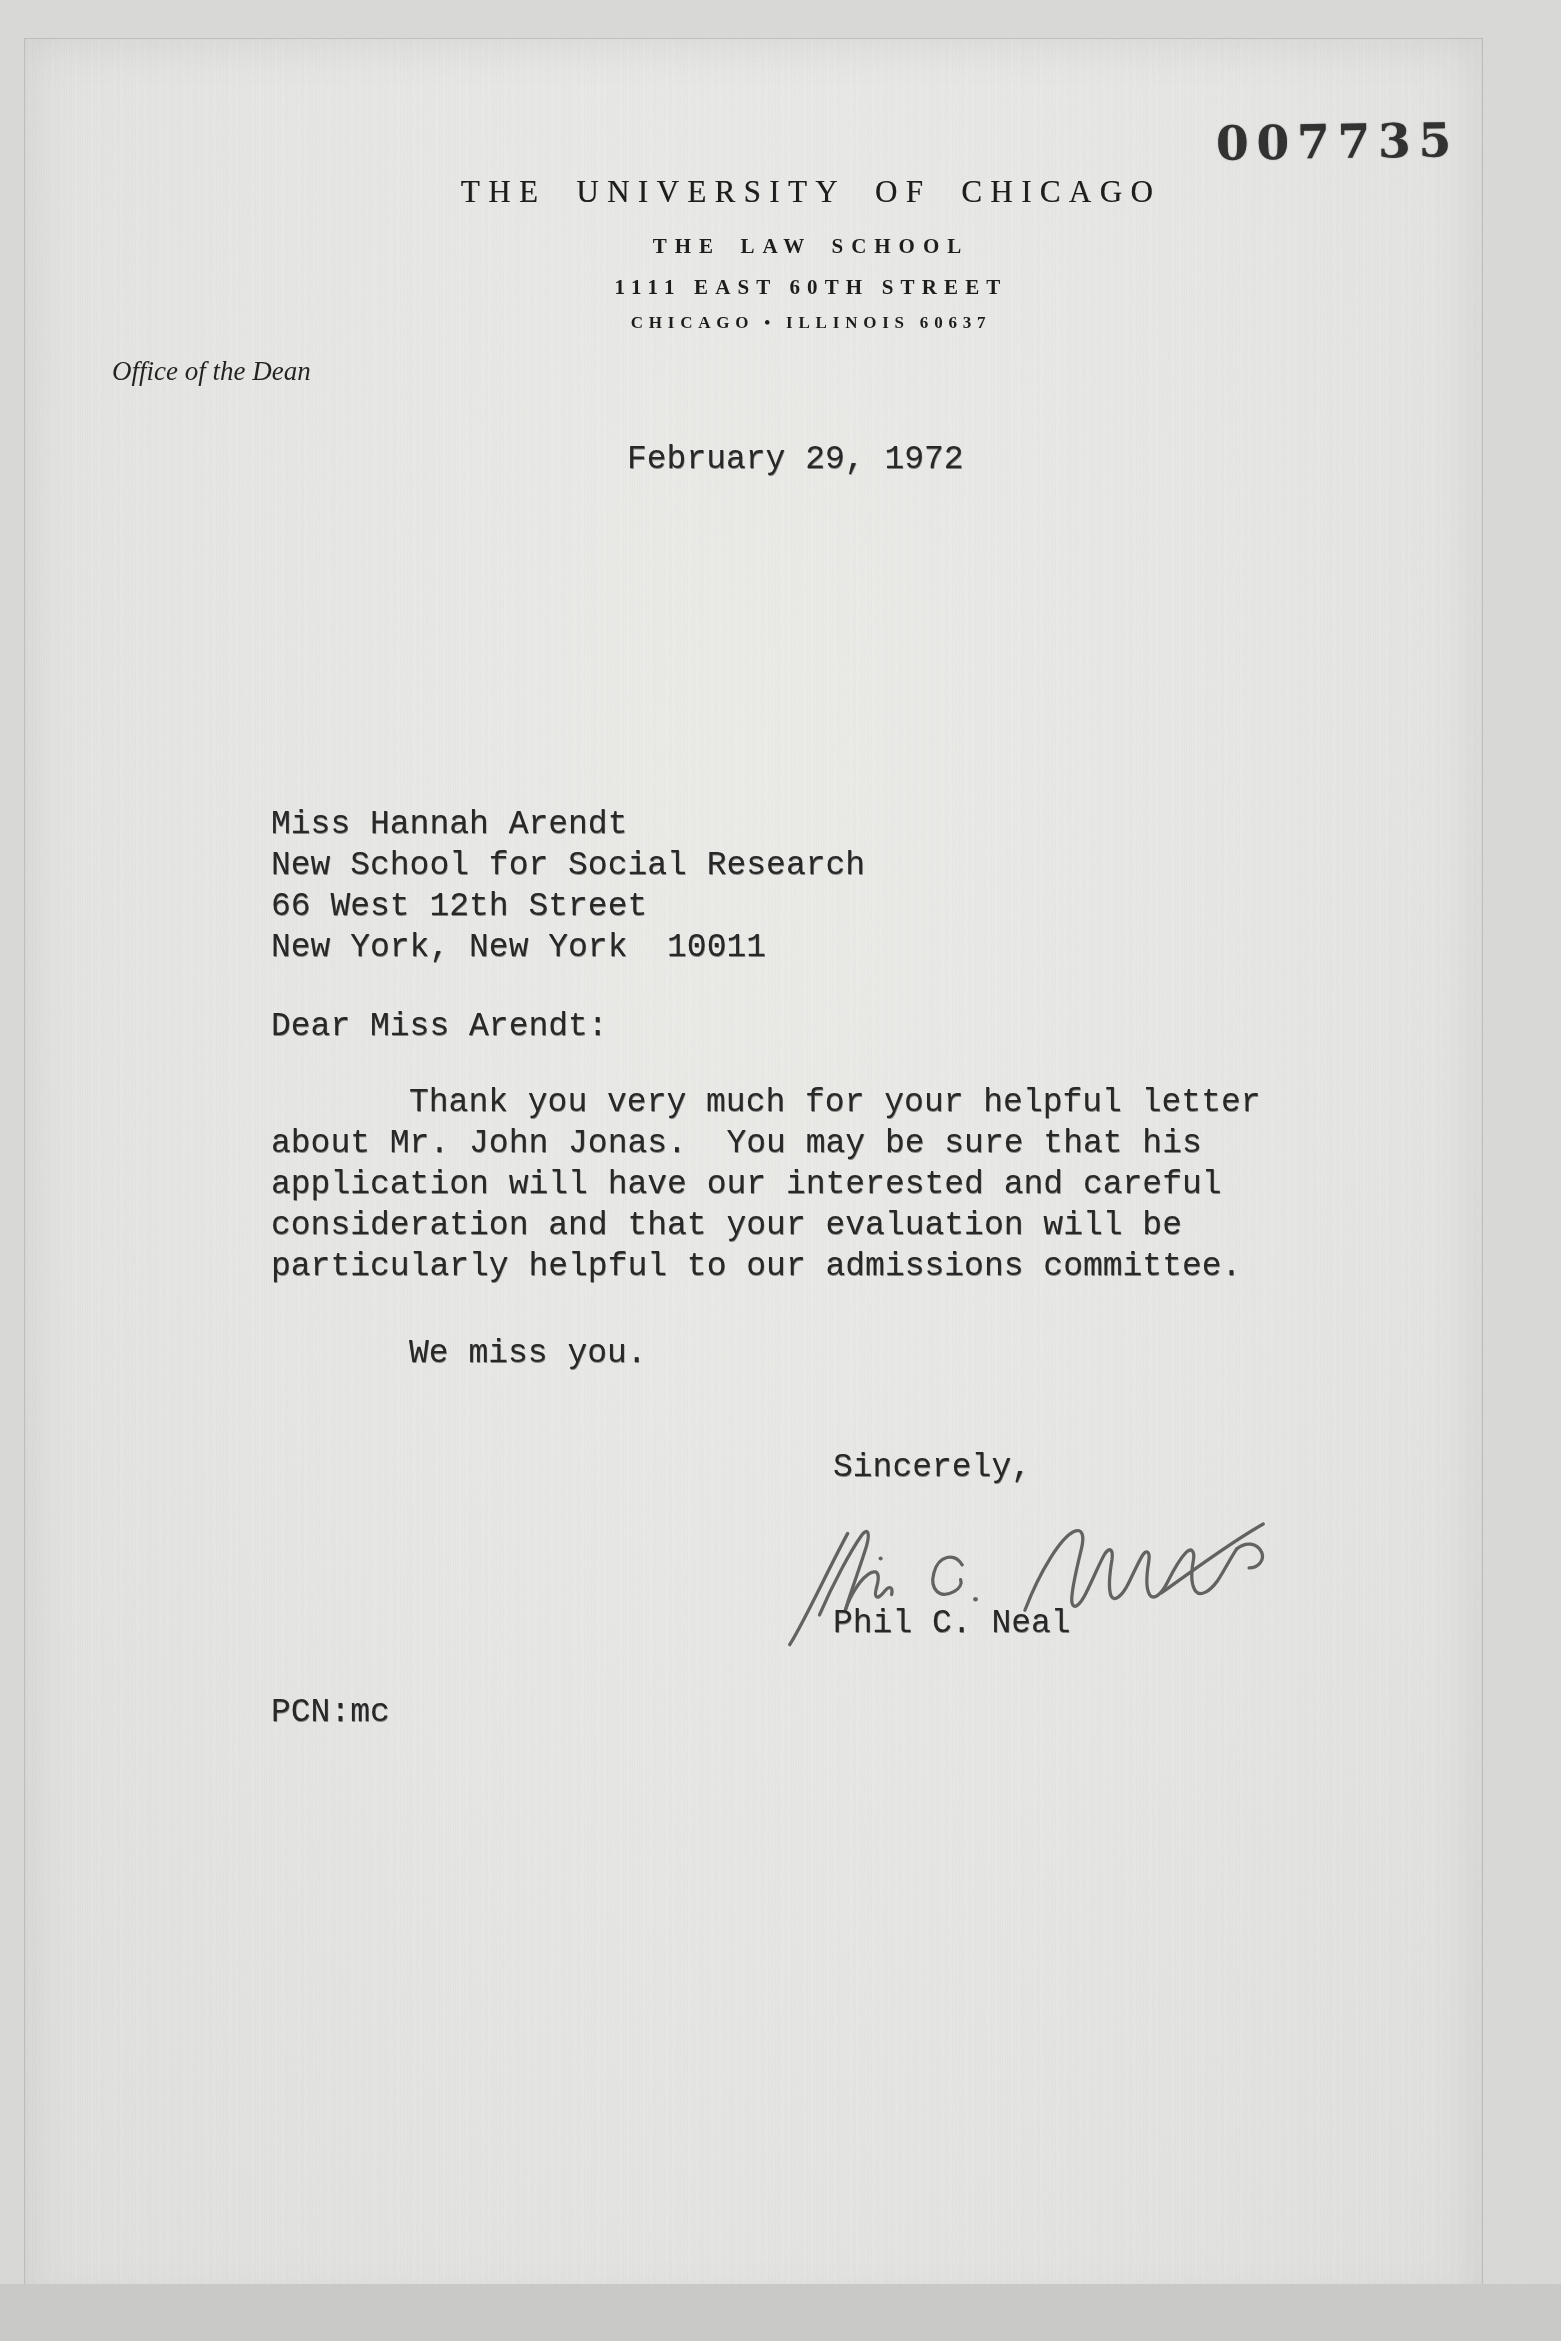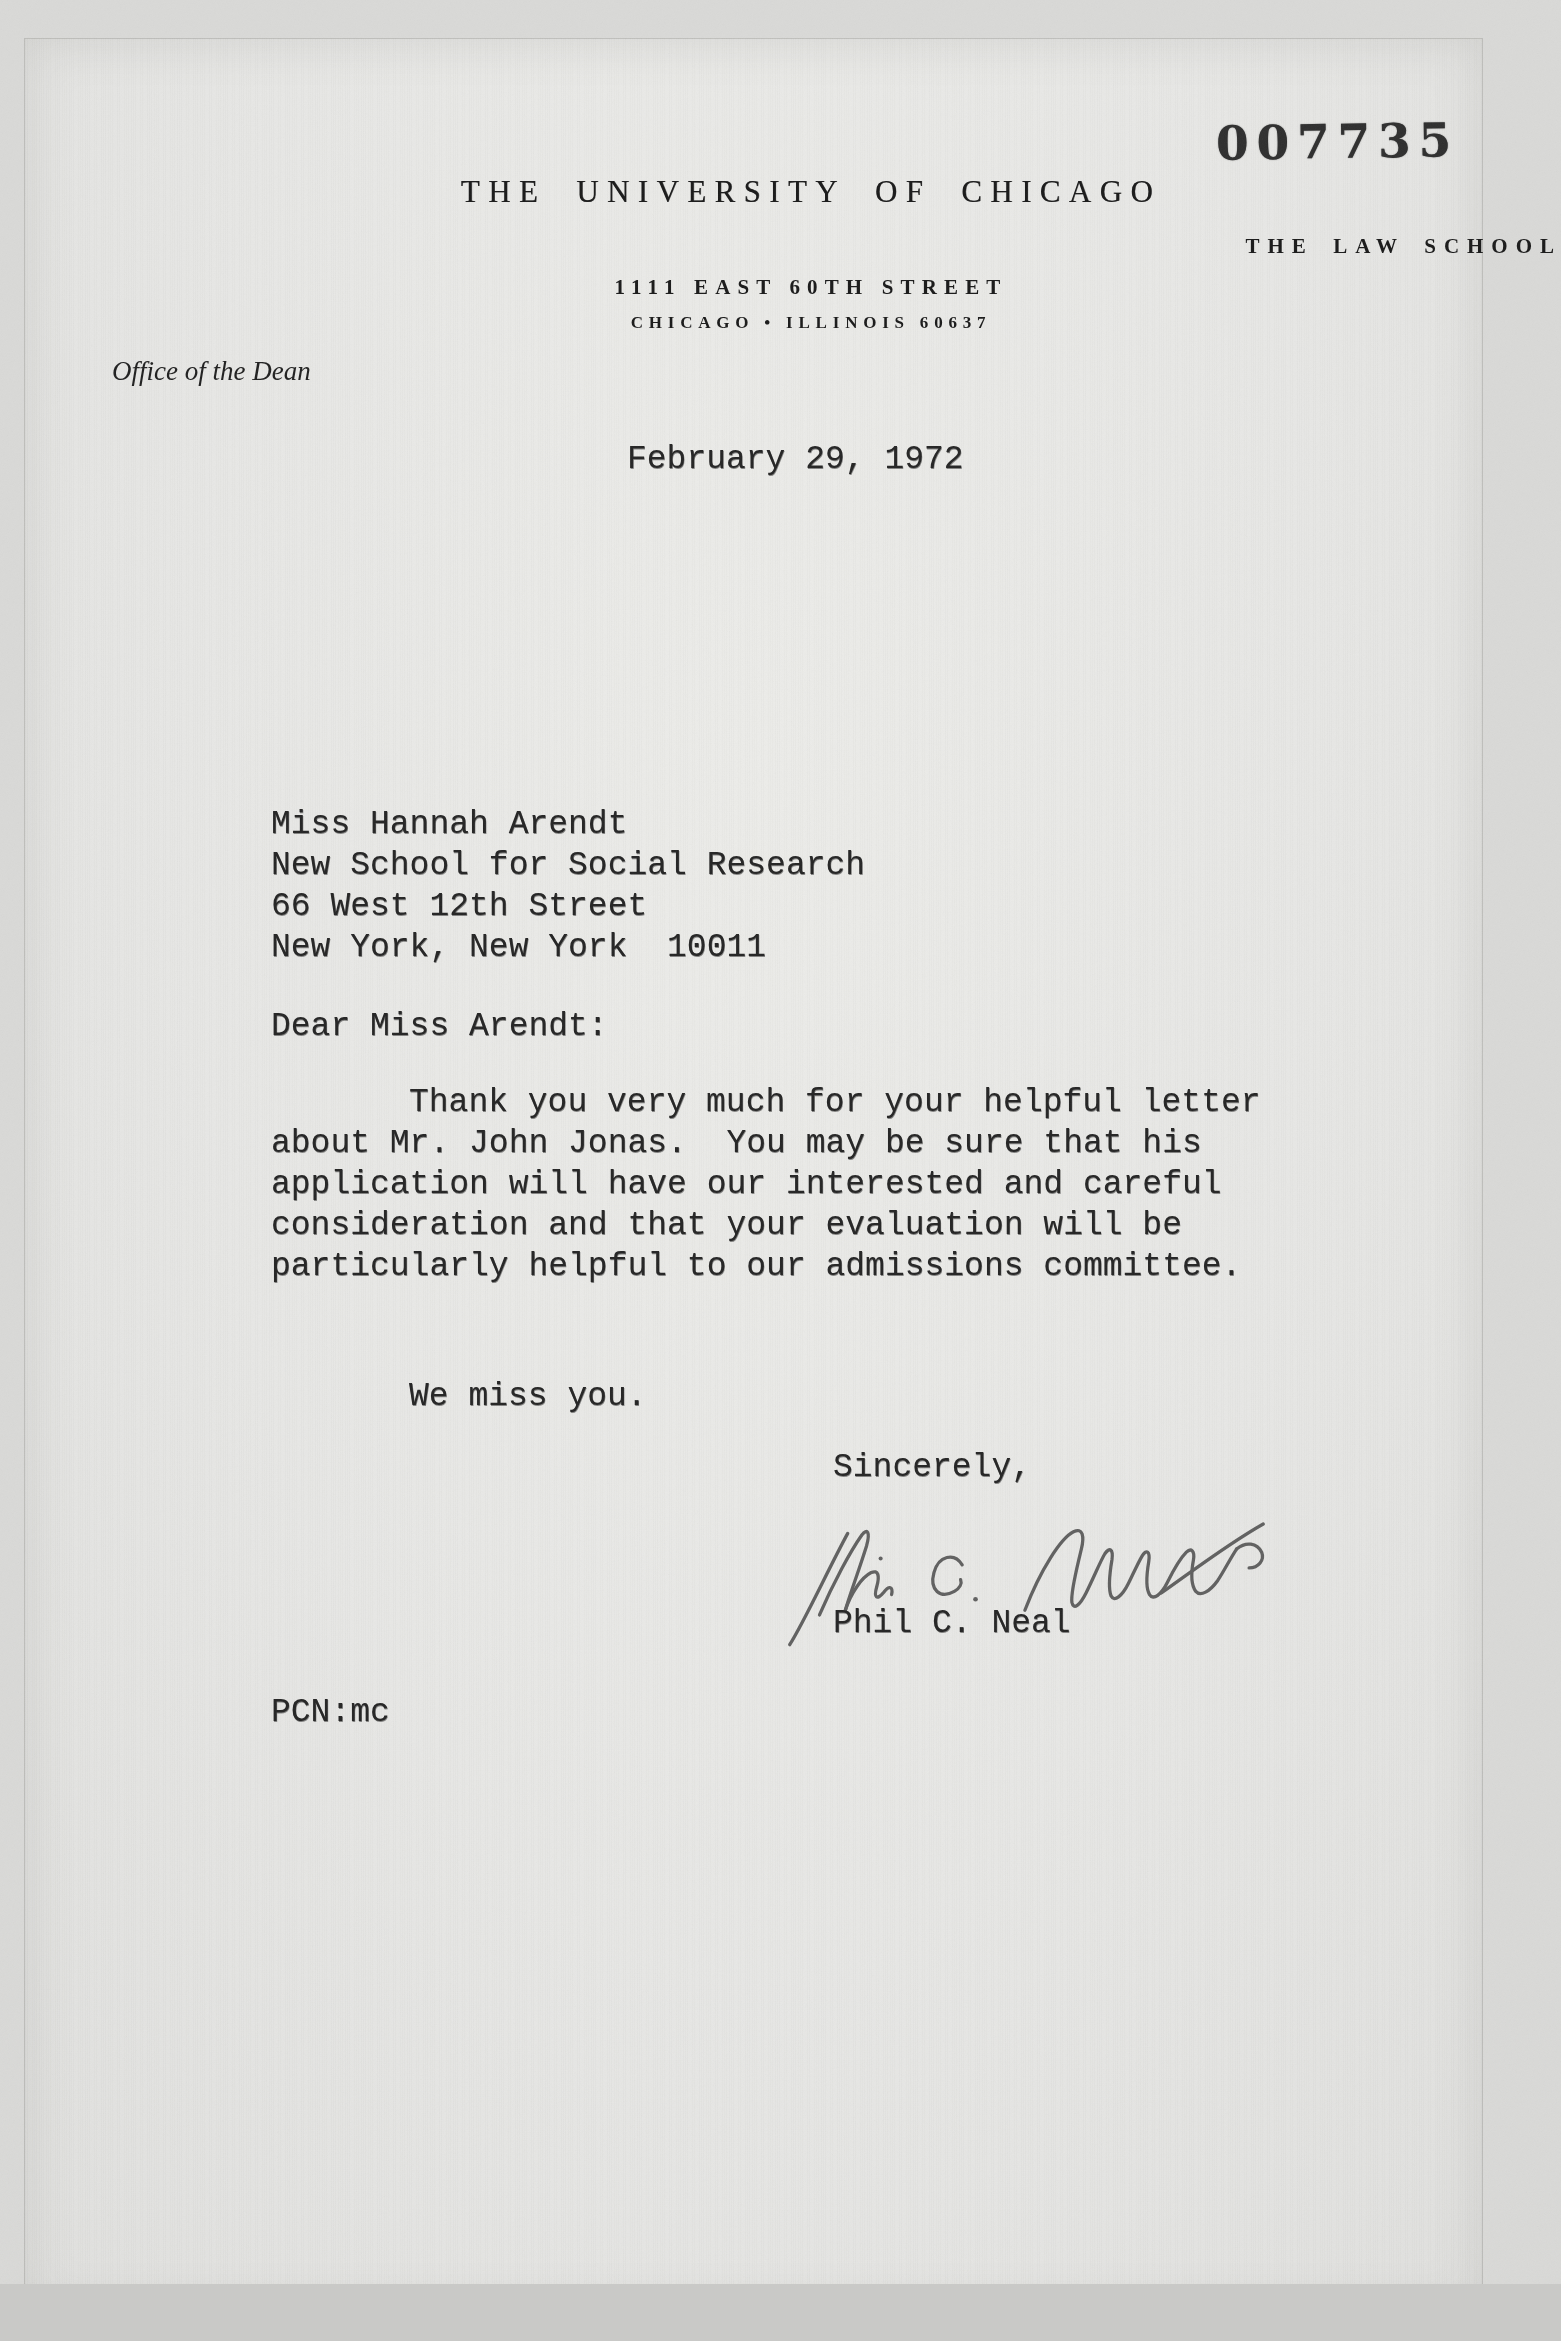--- a/index.html
+++ b/index.html
@@ -50,21 +50,20 @@
     letter-spacing:0.27em;
     word-spacing:0.45em;
     text-shadow:0.4px 0.4px 0.6px rgba(20,20,20,0.55);
   }
   .lh-school{
     margin-top:23.5px;
     font-size:21px;
     font-weight:bold;
     letter-spacing:0.38em;
     word-spacing:0.3em;
-    text-align:right;
   }
   .lh-street{
     margin-top:16.4px;
     font-size:21px;
     font-weight:bold;
     letter-spacing:0.34em;
   }
   .lh-city{
     margin-top:13px;
     font-size:17px;
@@ -79,21 +78,21 @@
     font-size:27px;
     color:#1f1f1f;
   }
   .date{left:627px;top:439px;}
   .address{position:absolute;left:271px;top:804px;}
   .address .line{font-family:"Liberation Mono", monospace;font-size:33px;line-height:41px;color:#242424;white-space:pre;text-shadow:0.5px 0.5px 0.5px rgba(30,30,30,0.5);}
   .salutation{left:271px;top:1006px;}
   .body-block{position:absolute;left:271px;top:1082px;}
   .body-block .line{font-family:"Liberation Mono", monospace;font-size:33px;line-height:41px;color:#242424;white-space:pre;text-shadow:0.5px 0.5px 0.5px rgba(30,30,30,0.5);}
   .body-block .indent{padding-left:138px;}
-  .postscript{left:409px;top:1333px;margin-top:43px;}
+  .postscript{left:409px;top:1333px;}
   .closing{left:833px;top:1447px;}
   .signature{
     position:absolute;
     left:785px;top:1513px;
     width:508px;height:138px;
   }
   .signer{left:833px;top:1603px;}
   .reference{left:271px;top:1692px;}
   .grain{
     position:absolute;left:0;top:0;width:100%;height:100%;

